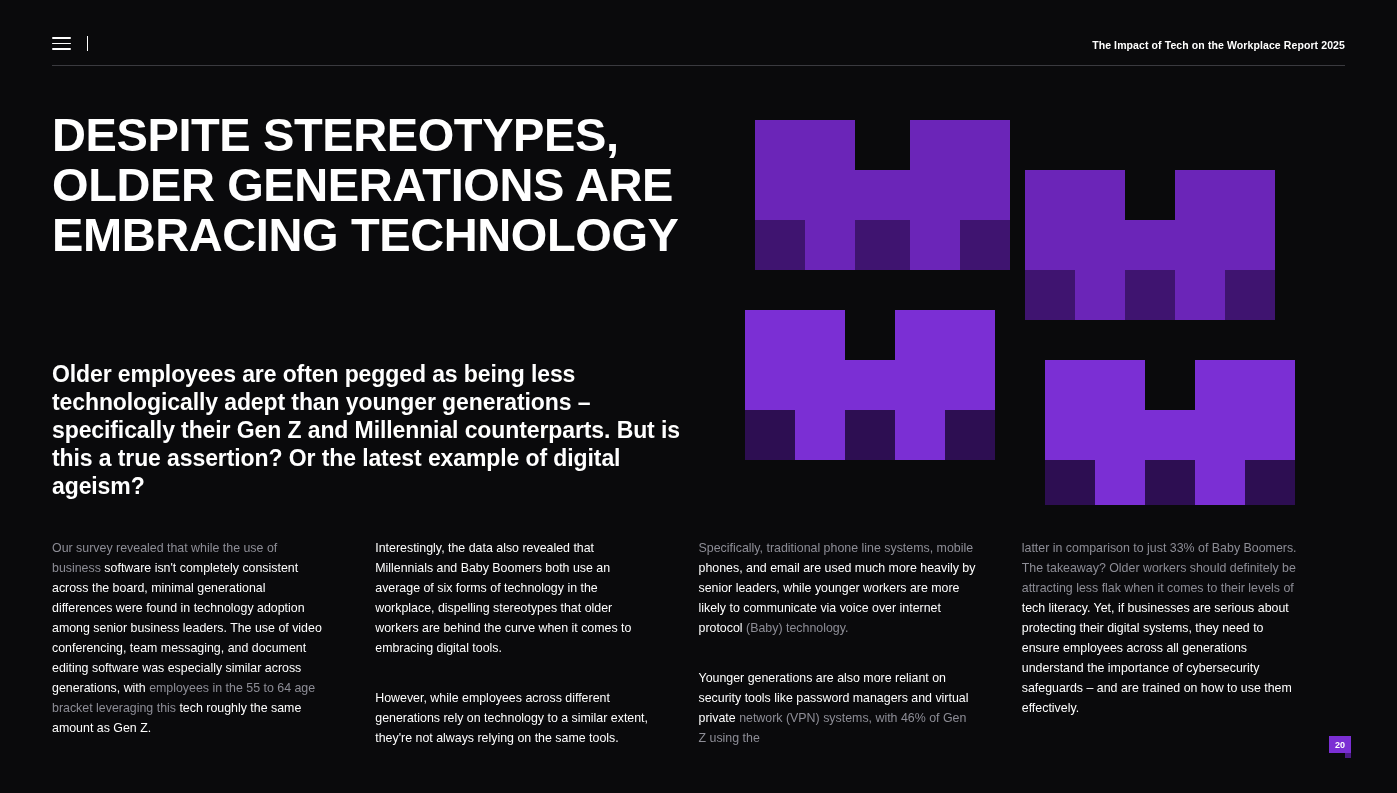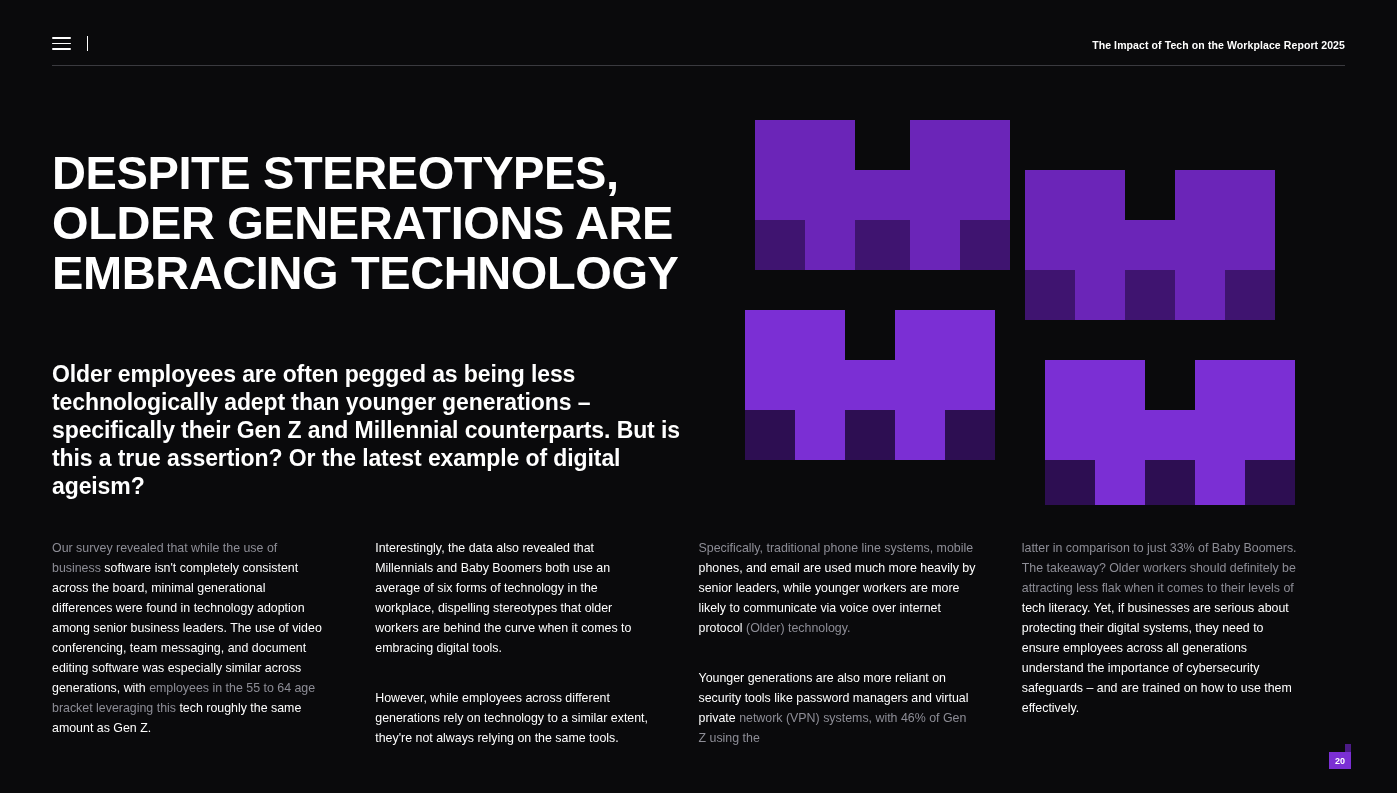--- a/index.html
+++ b/index.html
@@ -47,21 +47,20 @@
     position: absolute;
     left: 52px;
     top: 110px;
     width: 720px;
     font-size: 47px;
     line-height: 50px;
     font-weight: 800;
     letter-spacing: -0.4px;
     text-transform: uppercase;
     color: #ffffff;
-    margin-top: 38px;
   }
 
   
   .standfirst {
     position: absolute;
     left: 52px;
     top: 360px;
     width: 650px;
     font-size: 23px;
     line-height: 28px;
@@ -106,21 +105,21 @@
     bottom: 33px;
     width: 28px;
     height: 24px;
   }
   .pn-badge {
     position: absolute;
     left: 0; top: 0;
     width: 22px; height: 17px;
     background: #7b2fd4;
     display: flex; align-items: center; justify-content: center;
-    font-size: 9px; font-weight: 700; color: #ffffff; margin-top: 16px;
+    font-size: 9px; font-weight: 700; color: #ffffff;
   }
   .pn-tail {
     position: absolute;
     left: 16px; top: 8px;
     width: 6px; height: 14px;
     background: #4b1b86;
   }
 </style>
 </head>
 <body>
@@ -172,21 +171,21 @@
 
   <div class="columns">
     <div class="col">
         <p><span class="muted">Our survey revealed that while the use of business </span><span>software isn't completely consistent across the board, minimal generational differences were found in technology adoption among senior business leaders. The use of video conferencing, team messaging, and document editing software was especially similar across generations, with </span><span class="muted">employees in the 55 to 64 age bracket leveraging this </span><span>tech roughly the same amount as Gen Z.</span></p>
       </div>
     <div class="col">
         <p><span>Interestingly, the data also revealed that Millennials and Baby Boomers both use an average of six forms of technology in the workplace, dispelling stereotypes that older workers are behind the curve when it comes to embracing digital tools.</span></p>
         <p><span>However, while employees across different generations rely on technology to a similar extent, they're not always relying on the same tools.</span></p>
       </div>
     <div class="col">
-        <p><span class="muted">Specifically, traditional phone line systems, mobile </span><span>phones, and email are used much more heavily by senior leaders, while younger workers are more likely to communicate via voice over internet protocol </span><span class="muted">(Older) technology.</span></p>
+        <p><span class="muted">Specifically, traditional phone line systems, mobile </span><span>phones, and email are used much more heavily by senior leaders, while younger workers are more likely to communicate via voice over internet protocol </span><span class="muted">(Baby) technology.</span></p>
         <p><span>Younger generations are also more reliant on security tools like password managers and virtual private </span><span class="muted">network (VPN) systems, with 46% of Gen Z using the </span></p>
       </div>
     <div class="col">
         <p><span class="muted">latter in comparison to just 33% of Baby Boomers. The takeaway? Older workers should definitely be attracting less flak when it comes to their levels of </span><span>tech literacy. Yet, if businesses are serious about protecting their digital systems, they need to ensure employees across all generations understand the importance of cybersecurity safeguards – and are trained on how to use them effectively.</span></p>
       </div>
   </div>
 
   <div class="page-number">
     <div class="pn-tail"></div>
     <div class="pn-badge">20</div>

